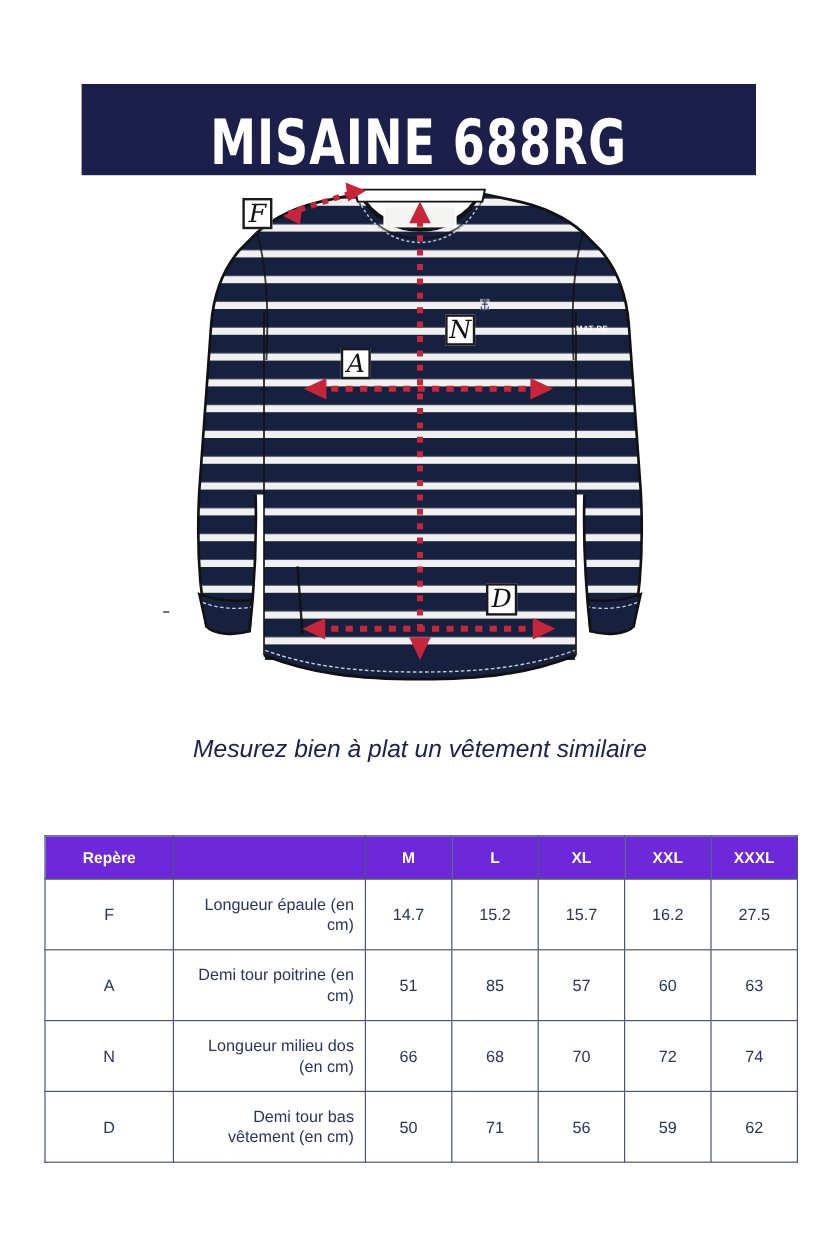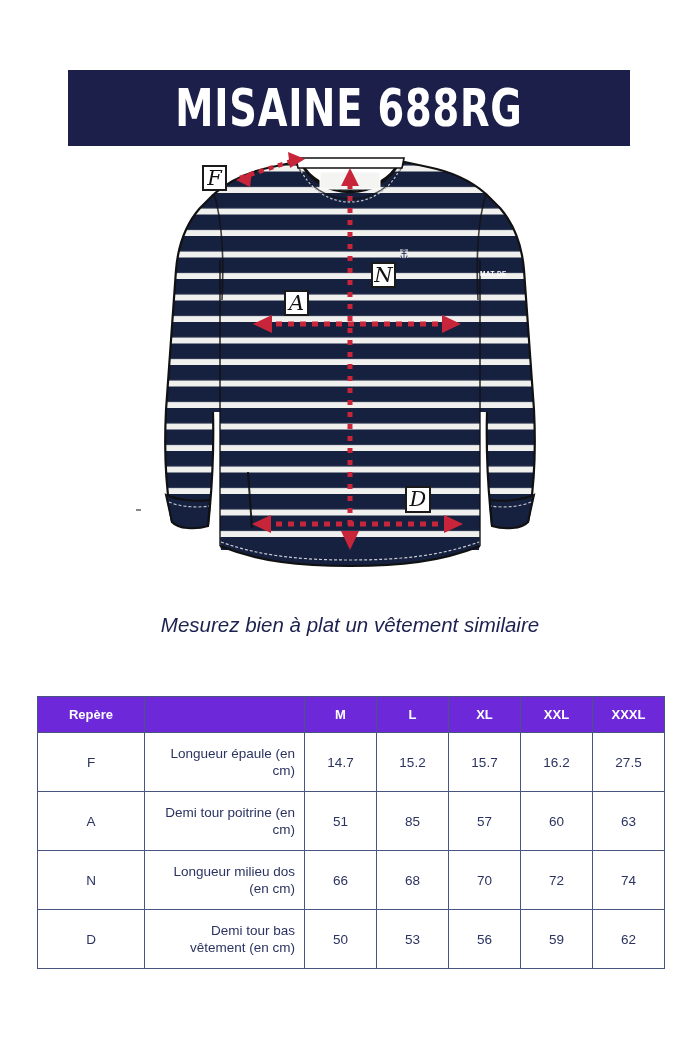--- a/index.html
+++ b/index.html
@@ -11,21 +11,21 @@
     position: relative;
     overflow: hidden;
   }
 
   
   #title-banner {
     position: absolute;
     left: 68px; top: 70px;
     width: 562px; height: 76px;
     background: #1c1f4a;
-    display: flex; align-items: center; justify-content: center;
+    display: flex; align-items: flex-end; justify-content: center;
   }
   #title-text {
     color: #ffffff;
     font-family: "DejaVu Sans Condensed", "Liberation Sans Narrow", "Liberation Sans", sans-serif;
     font-size: 52px;
     font-weight: bold;
     letter-spacing: 1px;
     transform: scaleX(0.82);
     transform-origin: center center;
     white-space: nowrap;
@@ -297,19 +297,19 @@
       <td class="c-val">66</td>
       <td class="c-val">68</td>
       <td class="c-val">70</td>
       <td class="c-val">72</td>
       <td class="c-val">74</td>
     </tr>
     <tr>
       <td class="c-key">D</td>
       <td class="c-desc">Demi tour bas vêtement (en cm)</td>
       <td class="c-val">50</td>
-      <td class="c-val">53</td>
+      <td class="c-val">71</td>
       <td class="c-val">56</td>
       <td class="c-val">59</td>
       <td class="c-val">62</td>
     </tr>
   </tbody>
 </table>
 
 </body></html>

